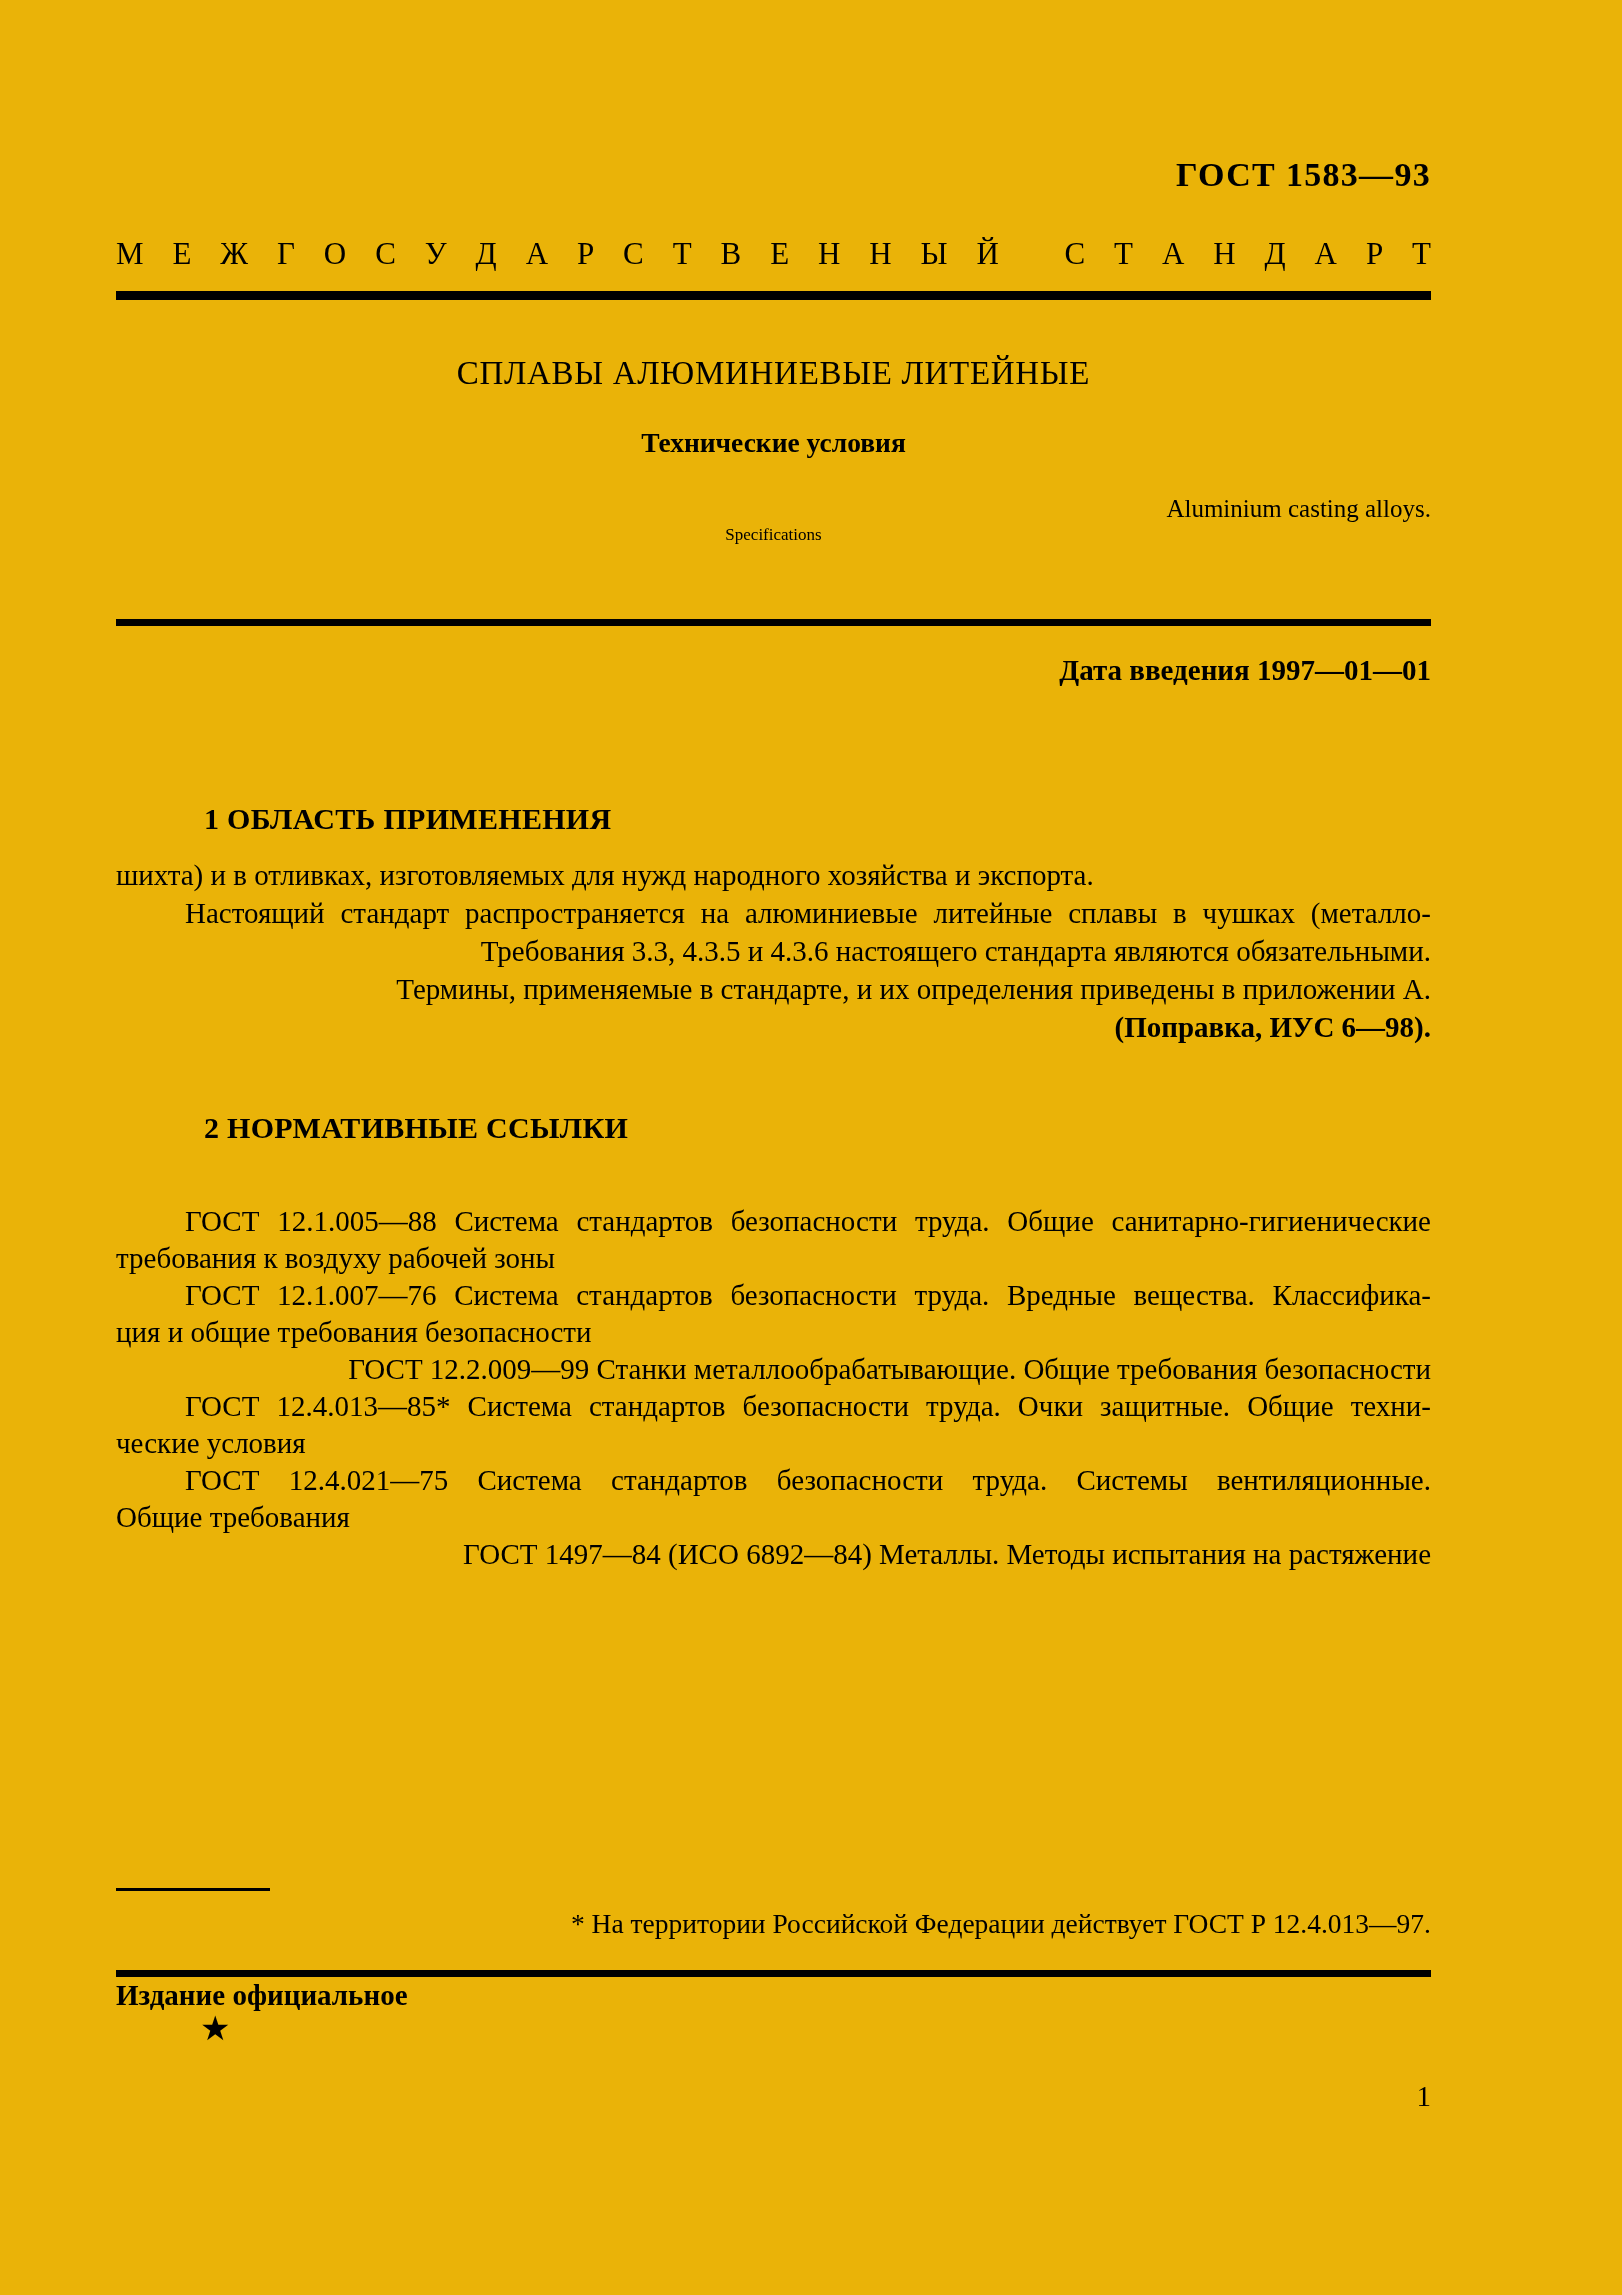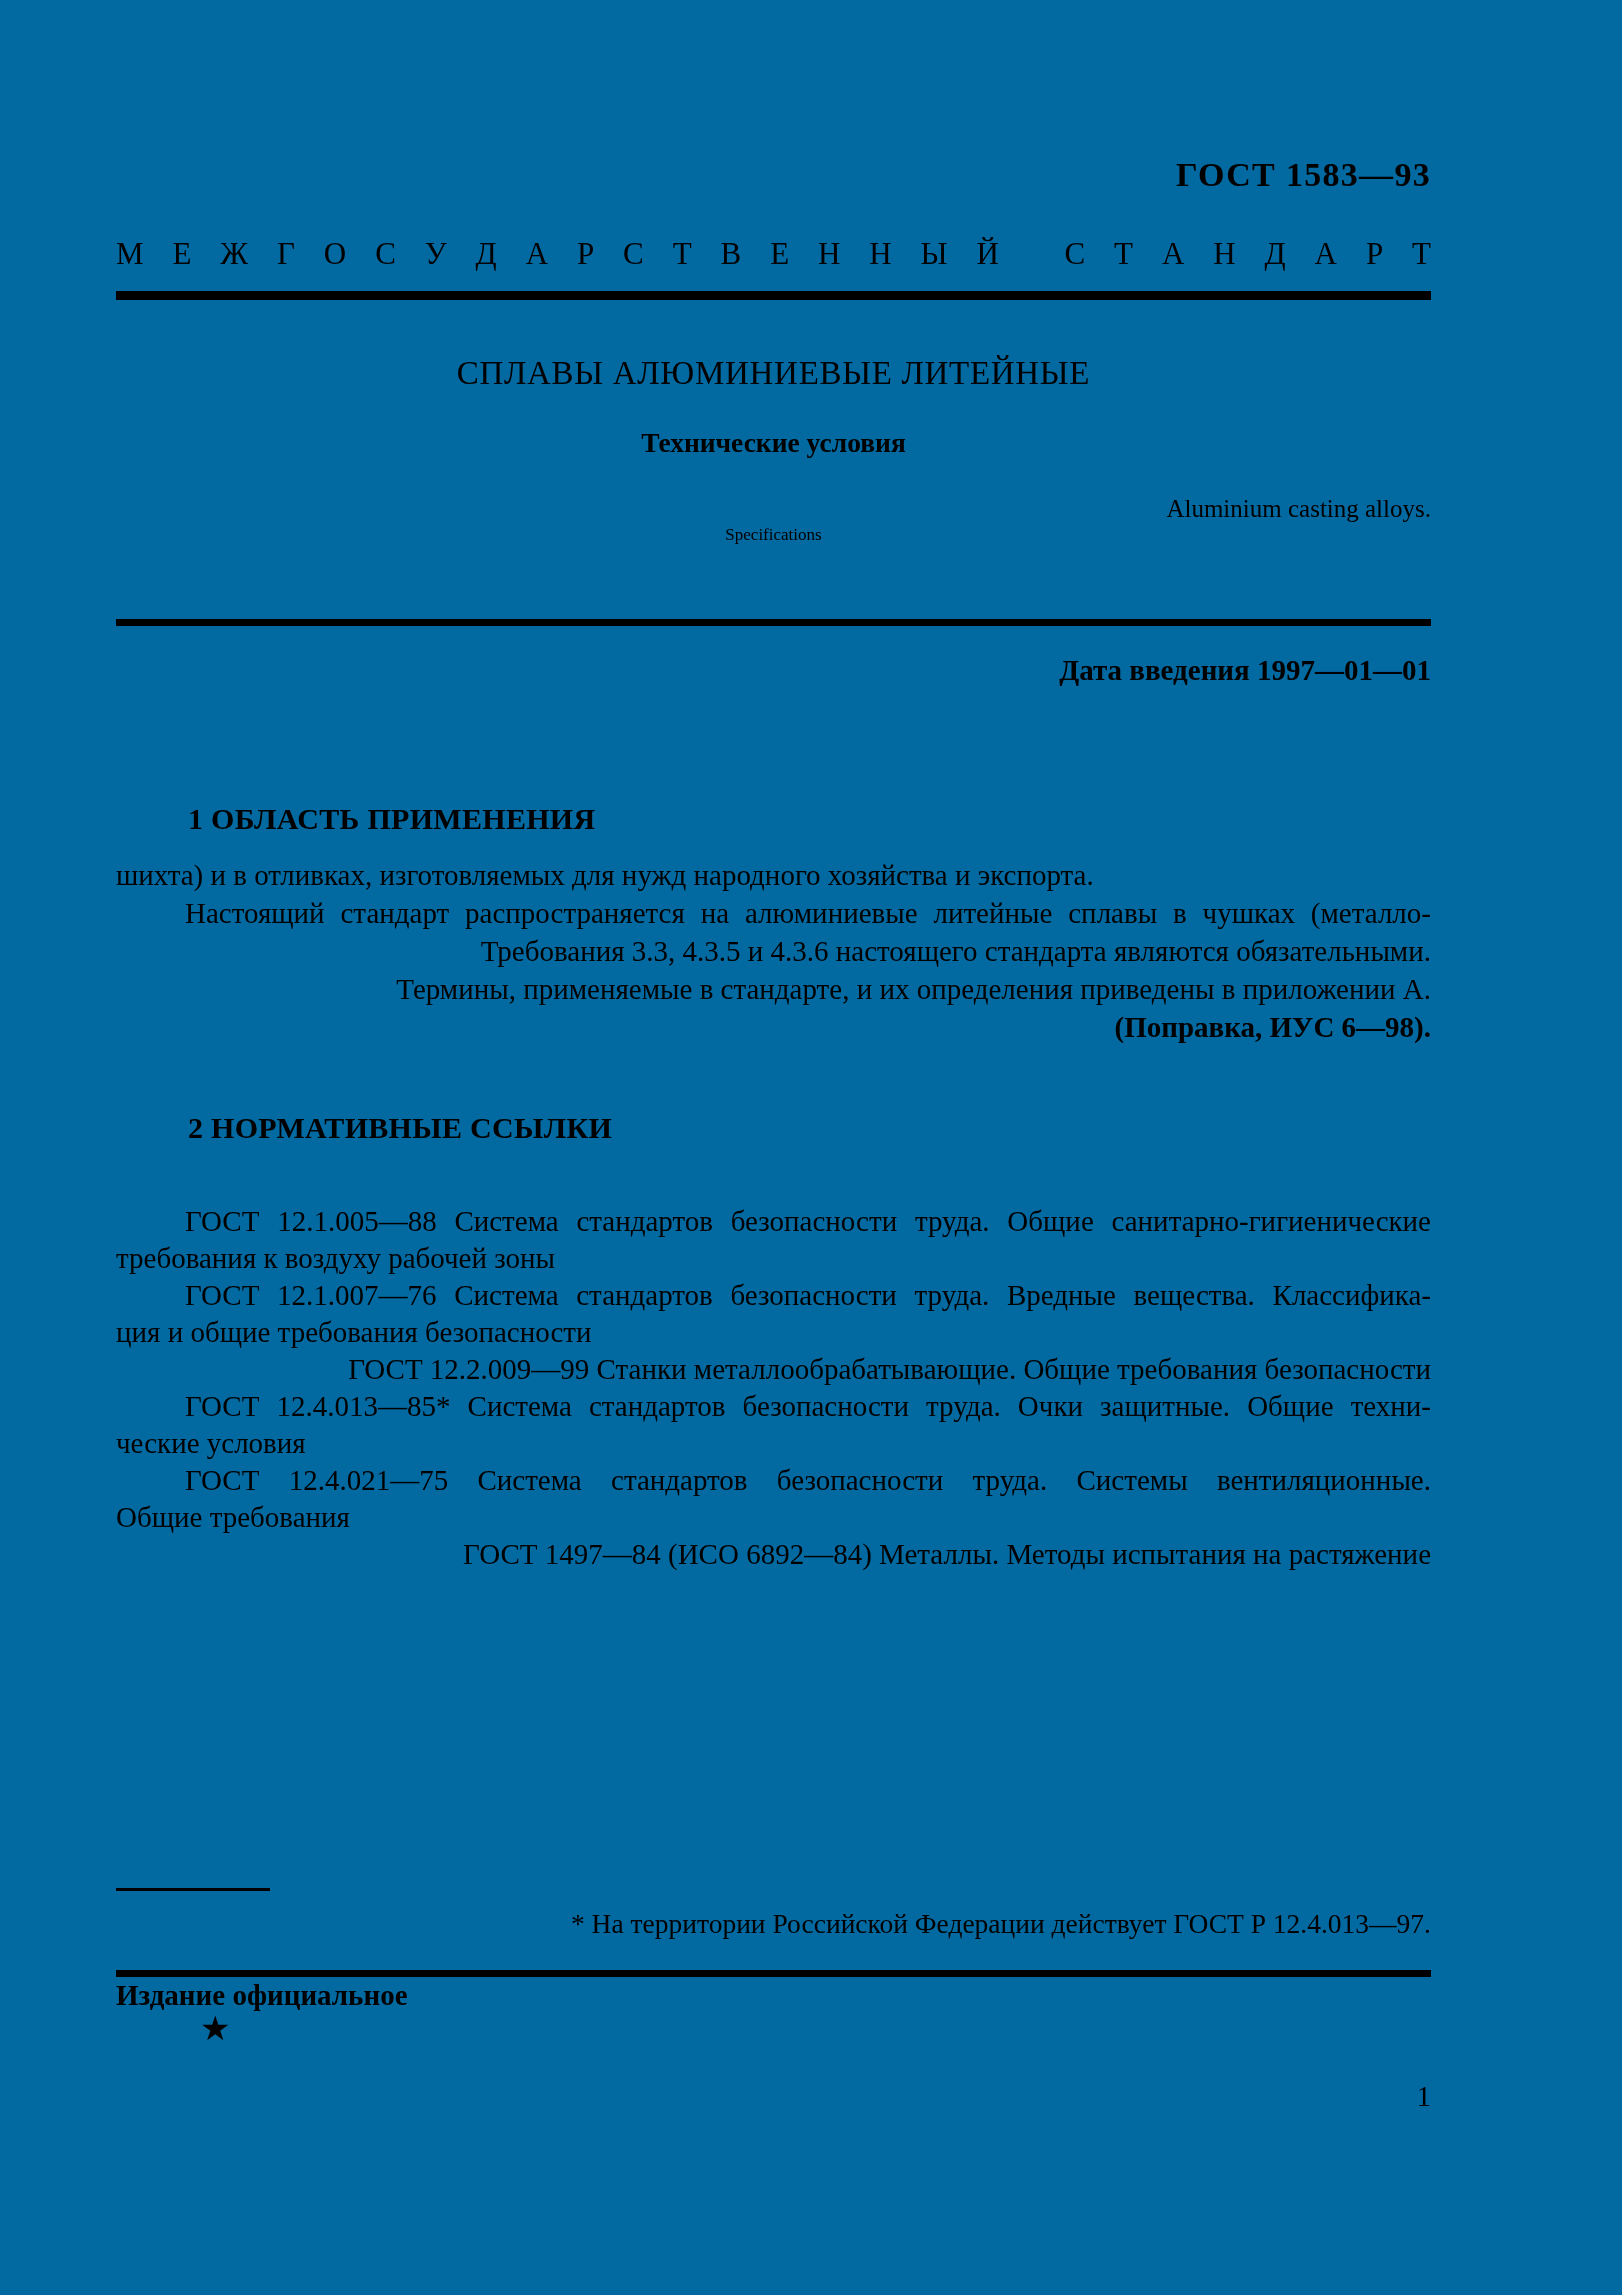--- a/index.html
+++ b/index.html
@@ -1,19 +1,19 @@
 <!DOCTYPE html>
 <html style="font-size:10.5px"><head>
 <meta charset="utf-8">
 <style>
   html,body{margin:0;padding:0;background:#9a9a9a;}
   .page{
     position:relative;
     width:1622px;height:2295px;
-    background:#0369a1;
+    background:#eab308;
     font-family:"Liberation Serif", serif;
     color:#000;
     overflow:hidden;
   }
   .abs{position:absolute;}
   
   .col{left:116px;width:1315px;}
 
   .doc-code{
     top:156px;right:191px;
@@ -44,21 +44,21 @@
   .title-en1{top:495px;text-align:right;font-size:25px;}
   .title-en2{top:525px;text-align:center;font-size:17px;}
 
   .effective-date{
     top:654px;right:191px;
     font-size:29px;font-weight:bold;
     text-align:right;
   }
 
   .section-heading{
-    left:188px;
+    left:204px;
     font-size:30px;font-weight:bold;
     letter-spacing:0.3px;
     white-space:nowrap;
   }
   .h1{top:802px;}
   .h2{top:1111px;}
 
   .bodyblock{
     font-size:29px;
     line-height:38px;

